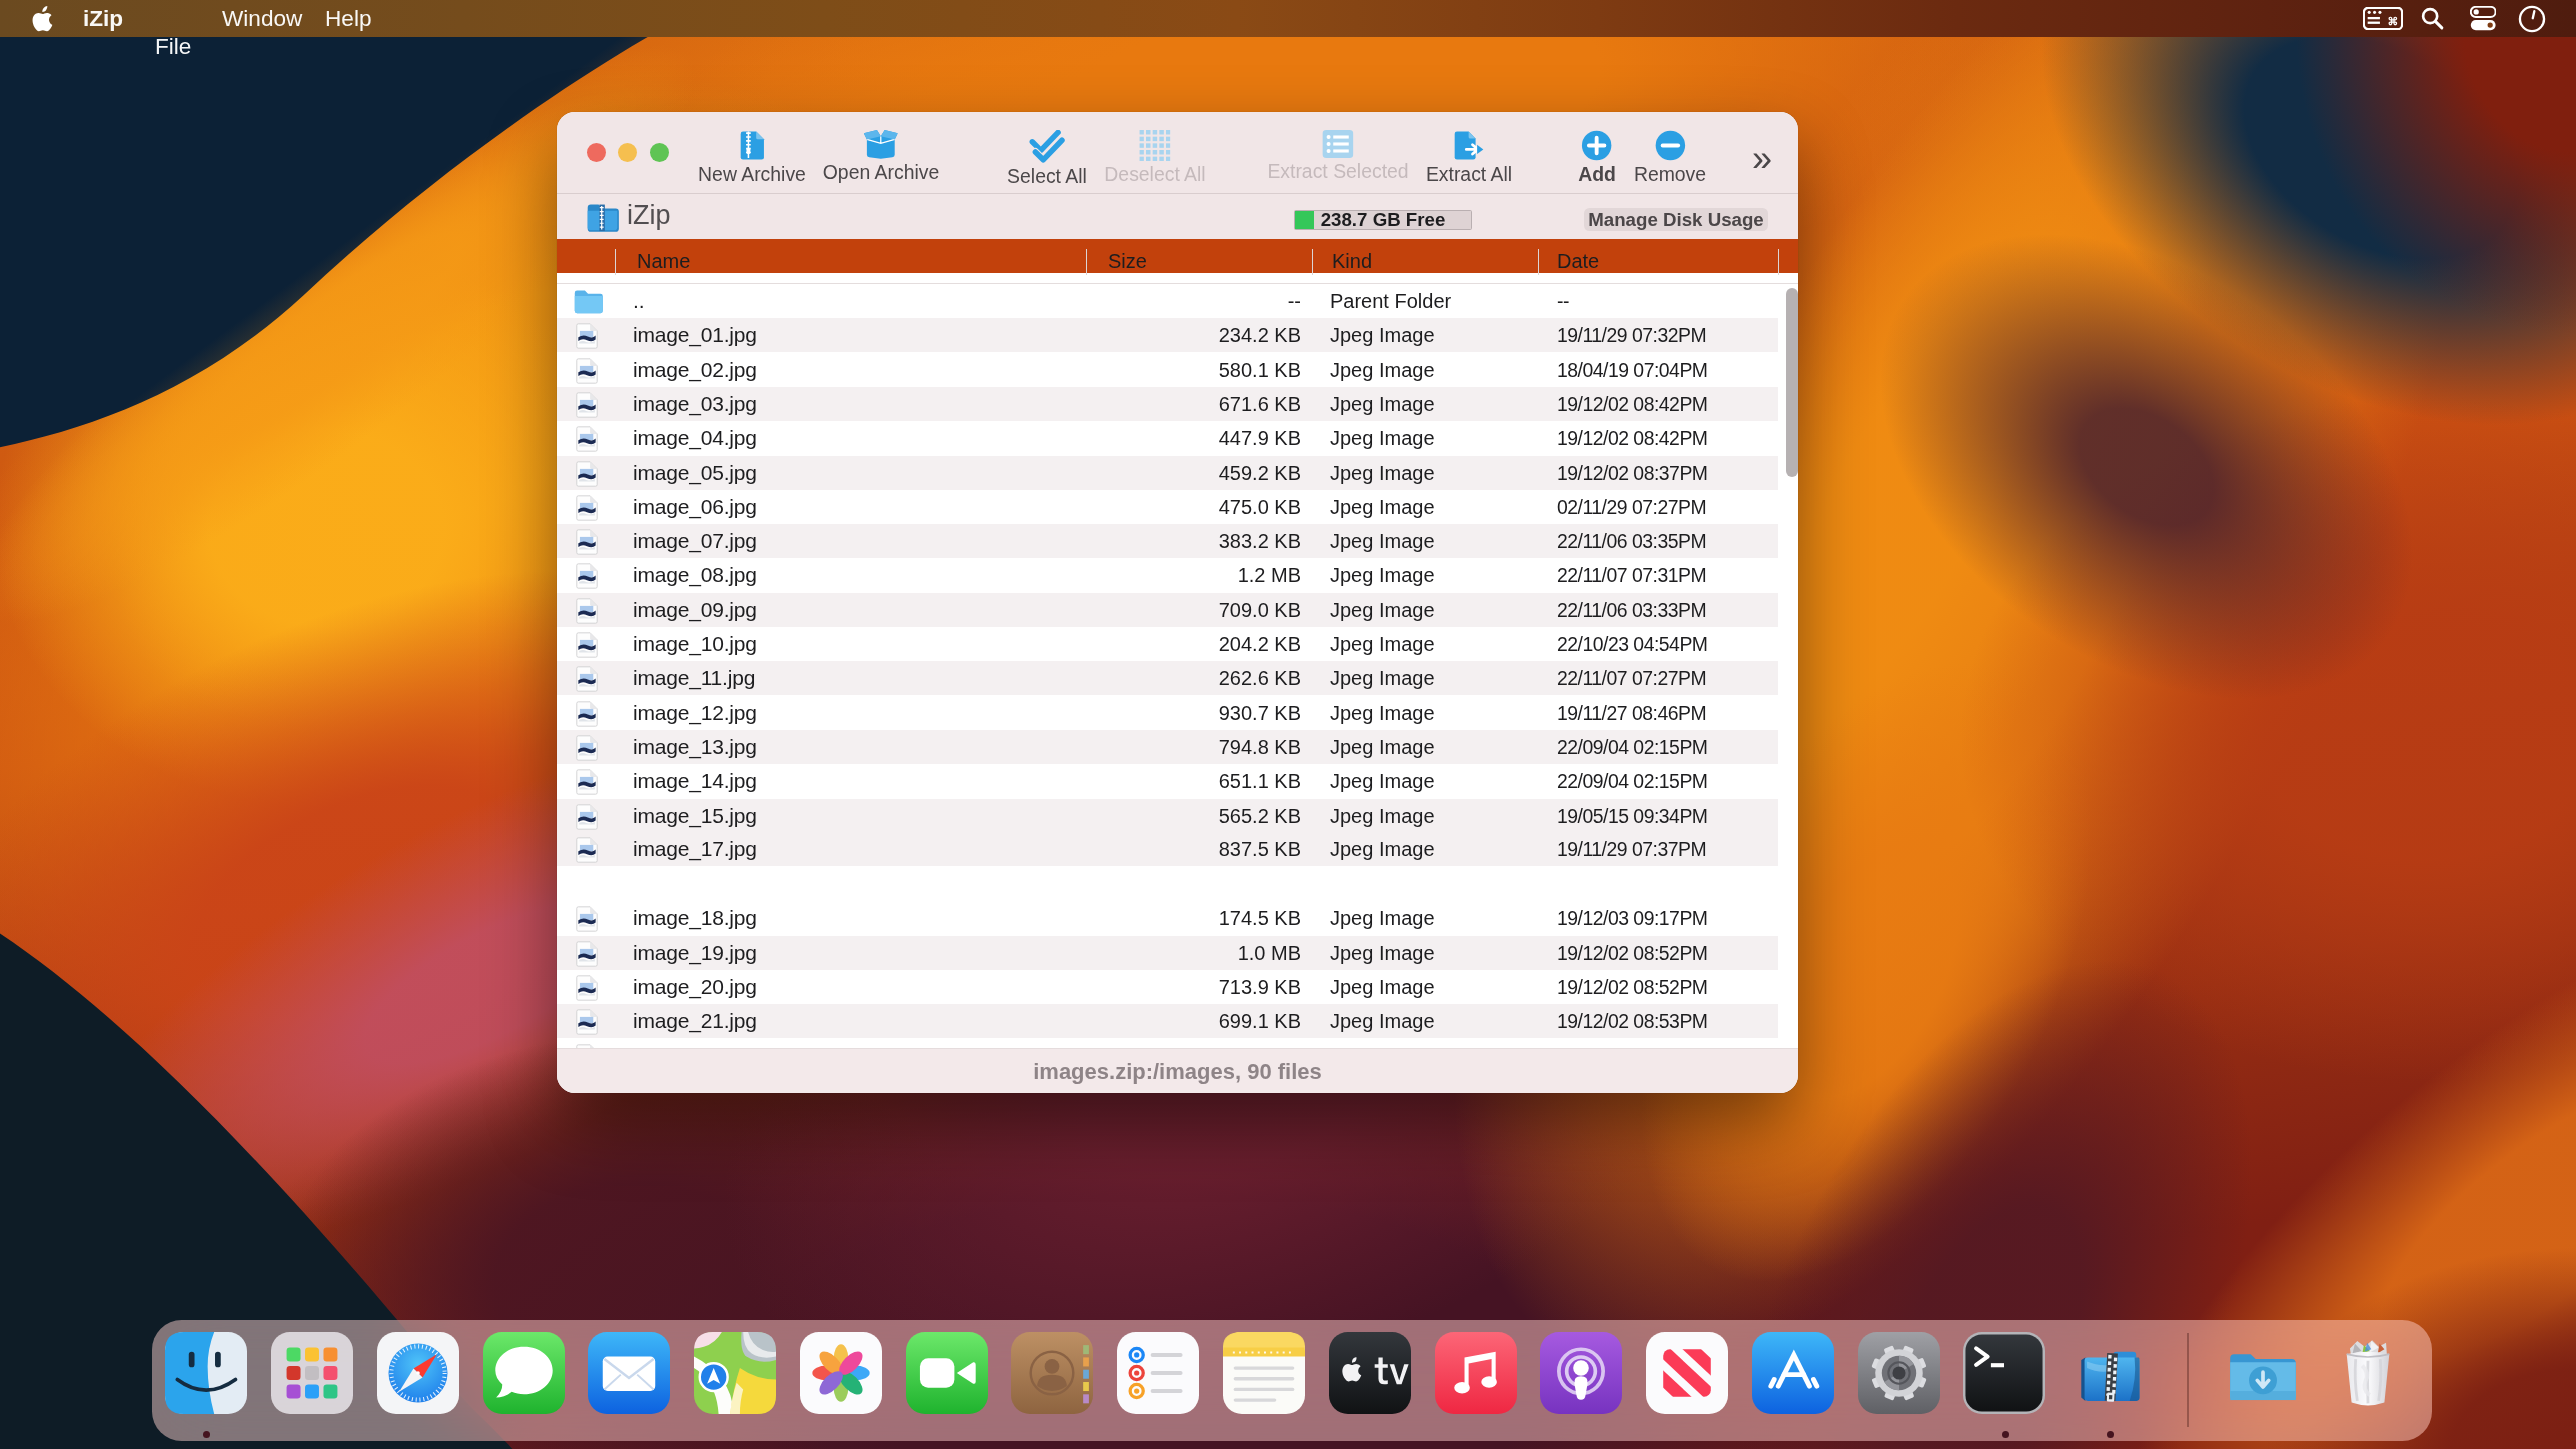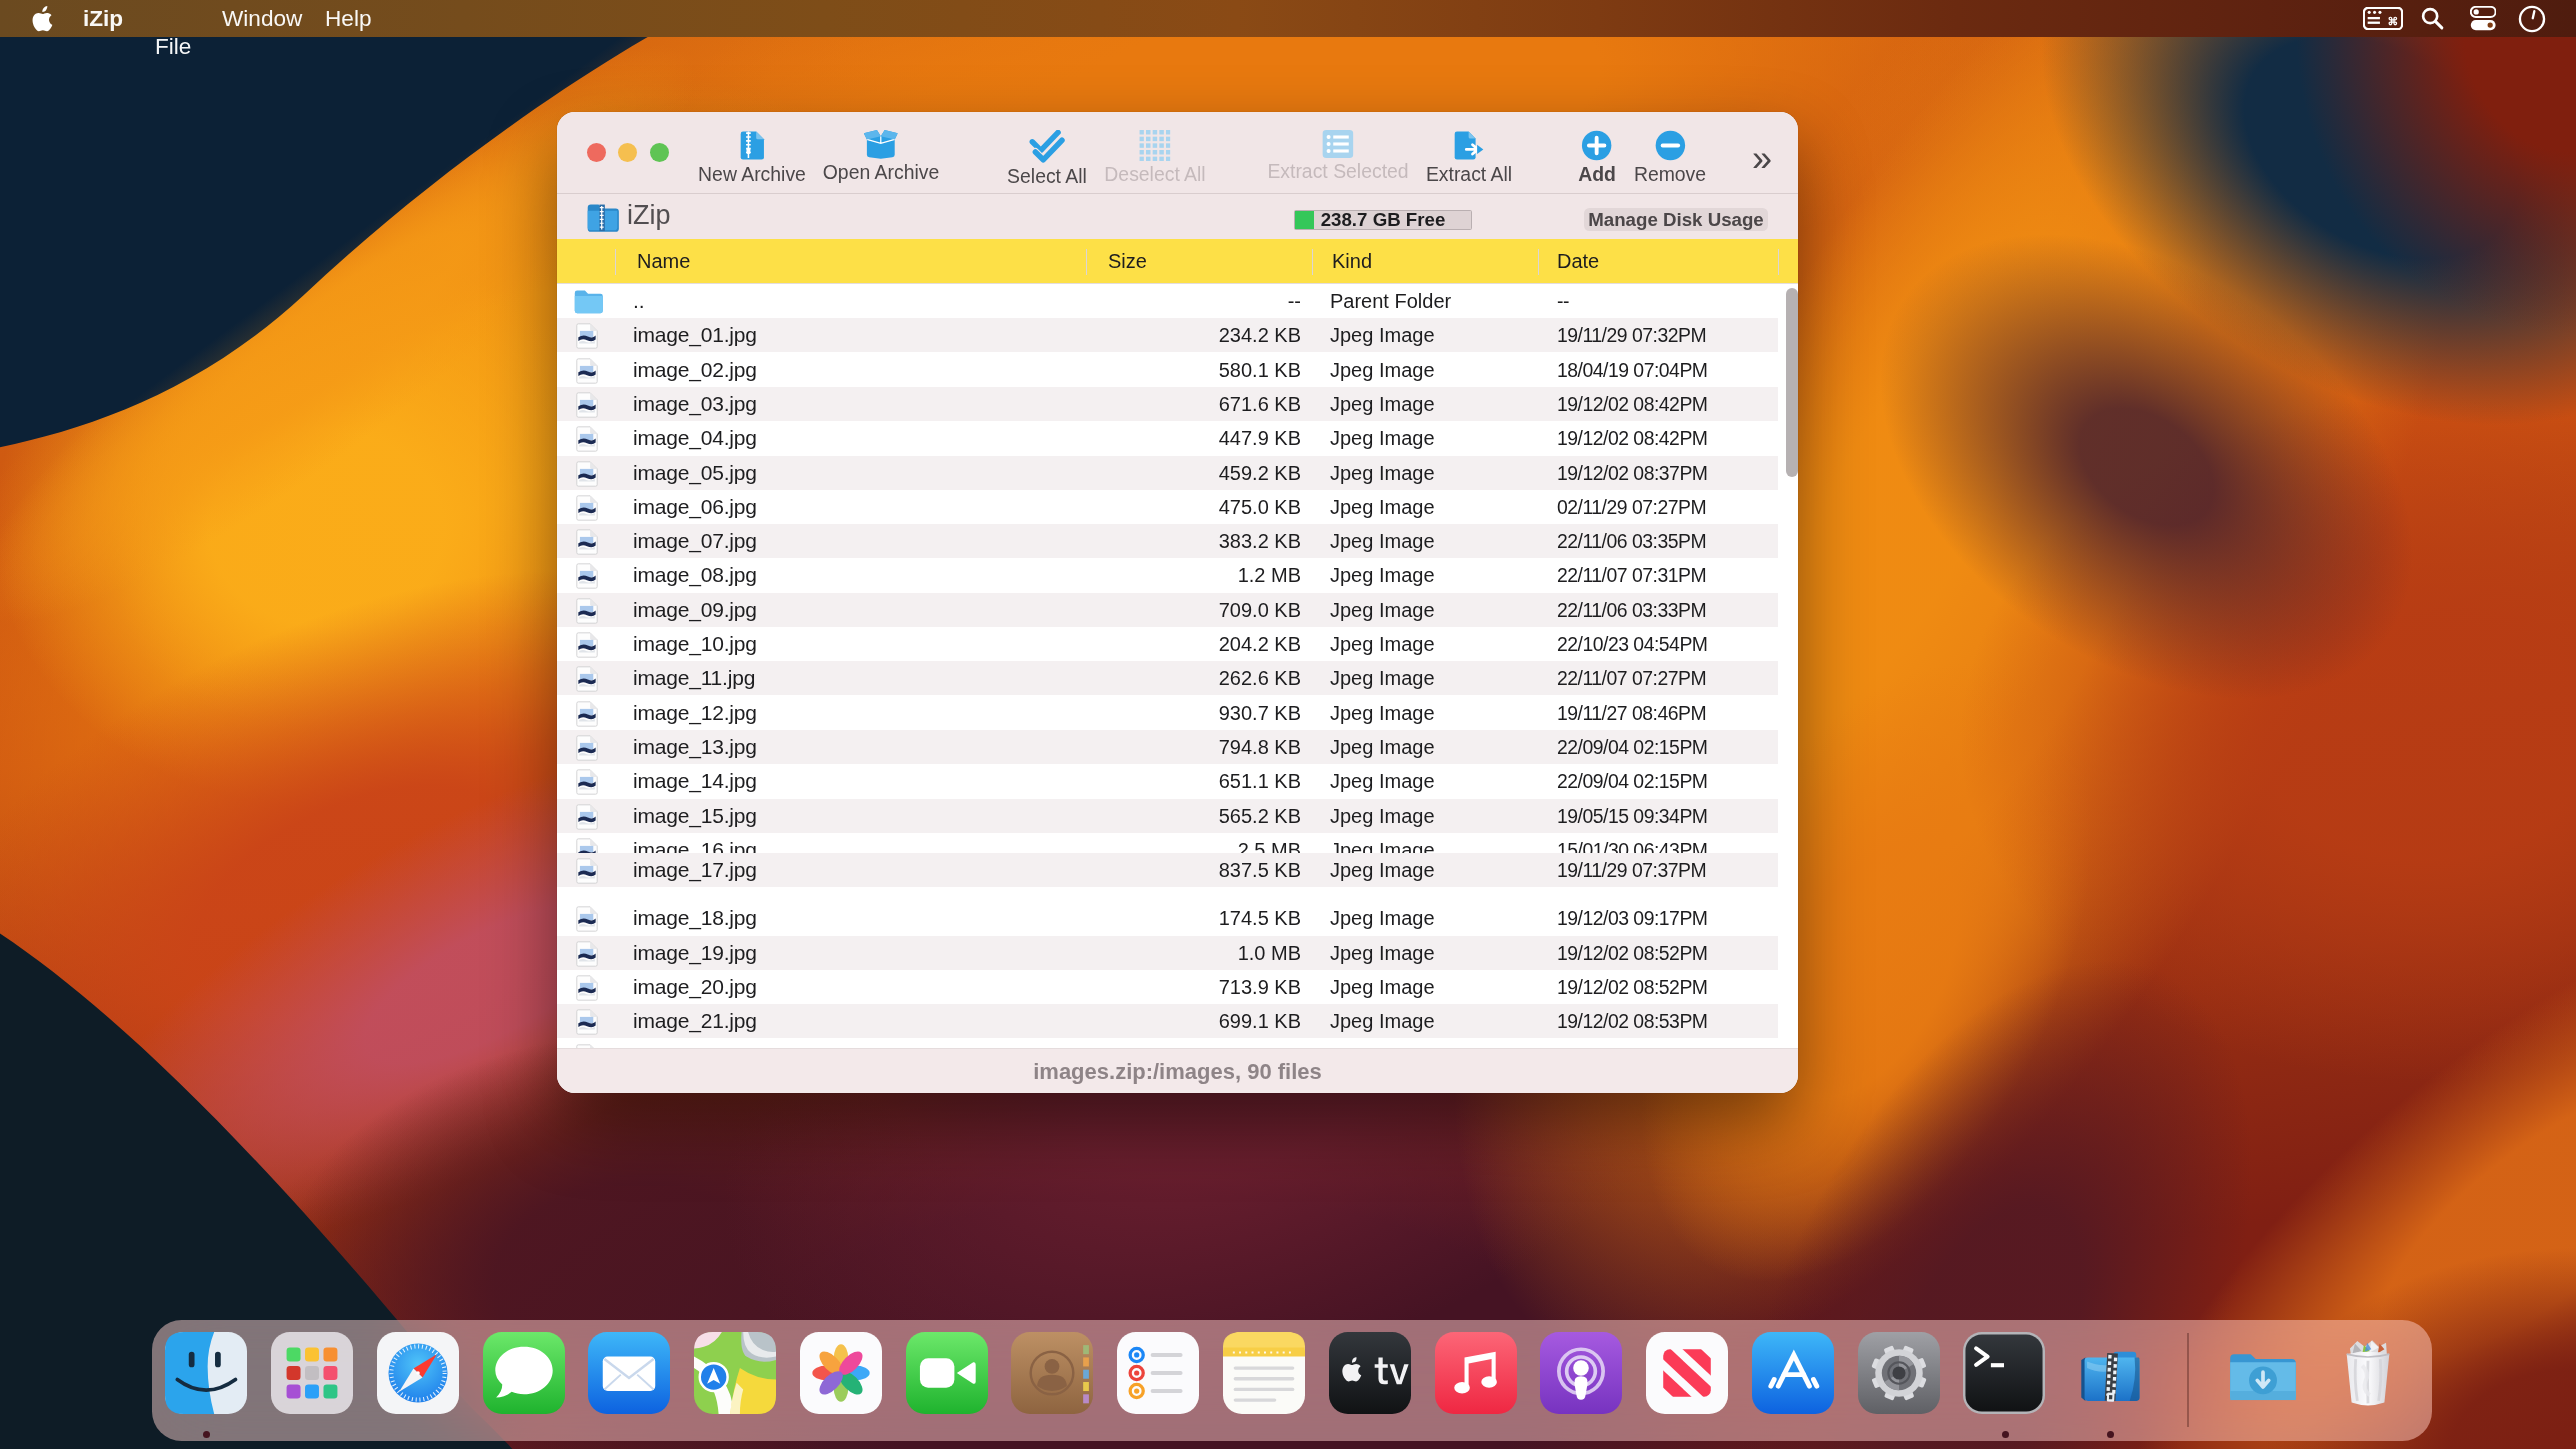--- a/index.html
+++ b/index.html
@@ -9,21 +9,21 @@
  color:#fff;}
 .mtxt{position:absolute;top:0;height:37px;line-height:38px;font-size:22.6px;color:rgba(255,255,255,.96)}
 #window{position:absolute;left:557px;top:112px;width:1241px;height:981px;border-radius:18px;background:#fff;box-shadow:0 31px 70px rgba(0,0,0,.45),0 0 0.8px rgba(0,0,0,.4);overflow:hidden;}
 #toolbar{position:absolute;left:0;top:0;width:100%;height:81px;background:#f1e6e7;border-bottom:0.8px solid #d9cdce;}
 .tl{position:absolute;top:31px;width:19.4px;height:19.4px;border-radius:50%;}
 .tbtn{position:absolute;text-align:center;transform:translateX(-50%);}
 .tbtn .lab{font-size:19.4px;color:#4b4749;margin-top:1.6px;}
 .tbtn.dis .lab{color:#c5babc;}
 .tbtn svg{display:block;margin:0 auto;}
 #row2{position:absolute;left:0;top:82px;width:100%;height:45px;background:#f1e6e7;}
-#thead{position:absolute;left:0;top:127px;width:100%;height:45px;background:#fde047;}
+#thead{position:absolute;left:0;top:127px;width:100%;height:34px;background:#c2410c;}
 .hdiv{position:absolute;top:10px;height:26.4px;width:0.8px;background:#dcd5d5;}
 .hlab{position:absolute;top:0;height:45px;line-height:45px;font-size:20px;color:#1d1d1f;}
 #tbody{position:absolute;left:0;top:172px;width:100%;height:764px;overflow:hidden;}
 .row{position:absolute;left:0;width:1221px;height:34px;font-size:20px;color:#1d1d1f;}
 .row.alt{background:#f4f0f1;}
 .cname{position:absolute;left:76px;top:0;line-height:34px;font-size:21px;letter-spacing:-0.2px;}
 .csize{position:absolute;left:506px;width:238px;top:0;line-height:34px;text-align:right;}
 .ckind{position:absolute;left:773px;top:0;line-height:34px;}
 .cdate{position:absolute;left:1000px;top:0;line-height:34px;font-size:19.4px;letter-spacing:-0.5px;}
 .ficon{position:absolute;left:19.4px;top:4.7px;}
@@ -549,21 +549,21 @@
           <path d="M18 1 l9 9 h-7 q-2 0-2-2 z" fill="#e8e8ea"></path>
           <rect x="5" y="10" width="17" height="8" fill="#aac8ec"></rect>
           <path d="M3 18 q6-4 12-1 q7 3 10-1 v5 q-4 4-11 1 q-6-3-11 1 z" fill="#1b2a52"></path>
           <path d="M4 24 q5-2 9 0 q6 2 11-1 v3 h-20 z" fill="#d8dde4" opacity="0.8"></path>
         </svg>
         <span class="cname">image_16.jpg</span>
         <span class="csize">2.5 MB</span>
         <span class="ckind">Jpeg Image</span>
         <span class="cdate">15/01/30 06:43PM</span>
       </div>
-<div class="row alt" style="top:569px">
+<div class="row alt" style="top:548px">
         <svg class="ficon" width="22" height="26" viewBox="0 0 28 33">
           <path d="M1 3 q0-2 2-2 h15 l9 9 v20 q0 2-2 2 h-22 q-2 0-2-2 z" fill="#fdfdfd" stroke="#c9c9cb" stroke-width="1"></path>
           <path d="M18 1 l9 9 h-7 q-2 0-2-2 z" fill="#e8e8ea"></path>
           <rect x="5" y="10" width="17" height="8" fill="#aac8ec"></rect>
           <path d="M3 18 q6-4 12-1 q7 3 10-1 v5 q-4 4-11 1 q-6-3-11 1 z" fill="#1b2a52"></path>
           <path d="M4 24 q5-2 9 0 q6 2 11-1 v3 h-20 z" fill="#d8dde4" opacity="0.8"></path>
         </svg>
         <span class="cname">image_17.jpg</span>
         <span class="csize">837.5 KB</span>
         <span class="ckind">Jpeg Image</span>

